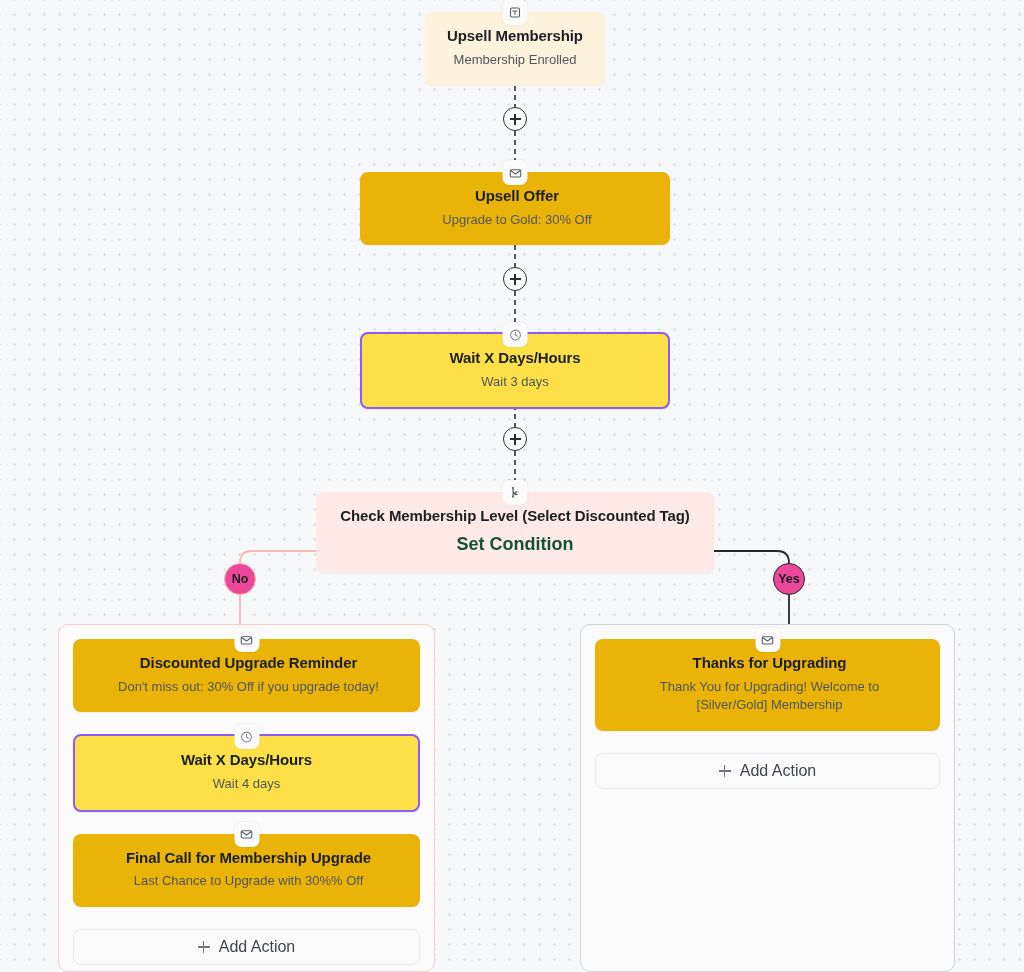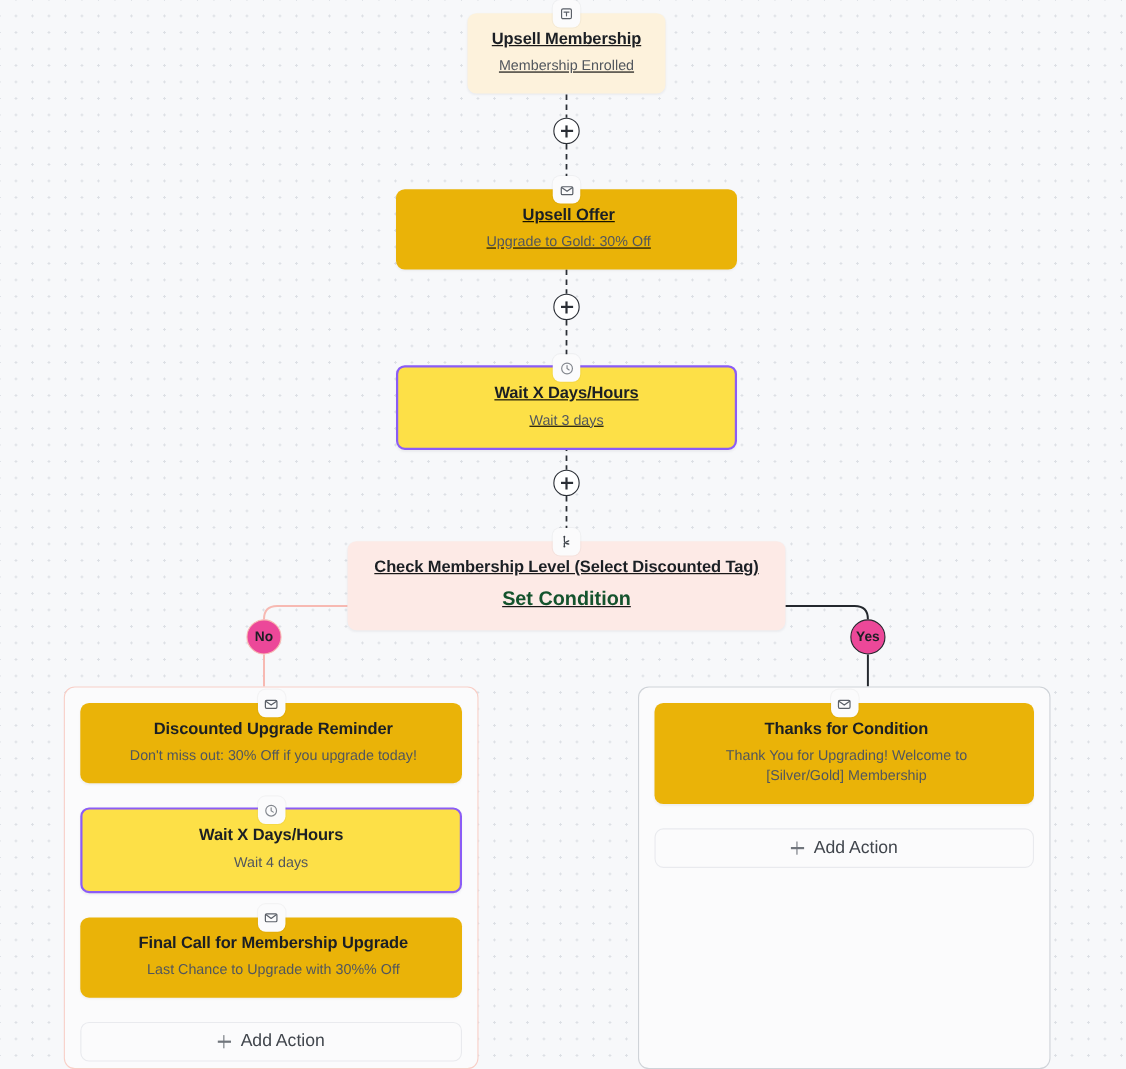--- a/index.html
+++ b/index.html
@@ -27,21 +27,21 @@
 
   
   #wires {
     position: absolute;
     left: 0; top: 0;
     width: 1024px; height: 972px;
     pointer-events: none;
     z-index: 1;
   }
 
-  .layer { position: absolute; z-index: 2; text-decoration: underline; }
+  .layer { position: absolute; z-index: 2; }
 
   
   .node {
     position: absolute;
     border-radius: 8px;
     text-align: center;
     padding: 14px 16px 16px;
     box-shadow: 0 1px 2px rgba(16,24,40,.05);
   }
   .node .title {
@@ -290,21 +290,21 @@
 
   <div class="branchbox right" style="left:580px; top:624px; width:375px; height:348px;">
 
     <div class="node email">
       <span class="nodeicon">
         <svg width="14" height="14" viewBox="0 0 16 16" fill="none" stroke="#5b6068" stroke-width="1.25" stroke-linecap="round" stroke-linejoin="round">
           <rect x="2" y="4.3" width="12" height="8.2" rx="1.3"></rect>
           <path d="M2.4 5.1 8 9.1l5.6-4"></path>
         </svg>
       </span>
-      <div class="title">Thanks for Condition</div>
+      <div class="title">Thanks for Upgrading</div>
       <div class="sub" style="padding:0 42px;">Thank You for Upgrading! Welcome to [Silver/Gold] Membership</div>
     </div>
 
     <div class="addaction">
       <span class="plusglyph"></span>
       <span>Add Action</span>
     </div>
   </div>
 
 </div>

